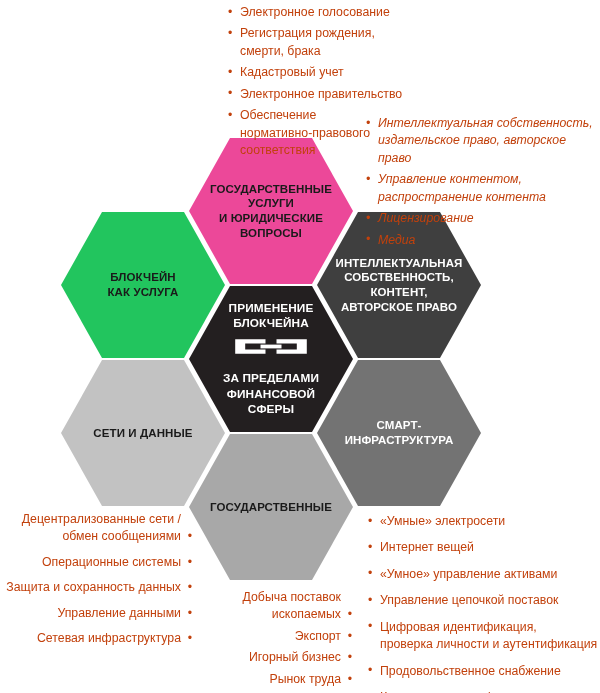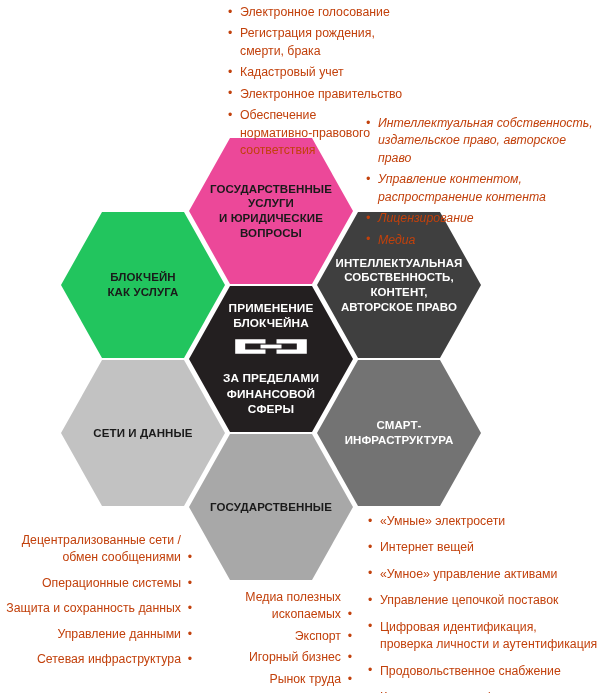--- a/index.html
+++ b/index.html
@@ -103,21 +103,21 @@
   .trail-bullets .li::after {
     content: "\2022";
     position: absolute;
     right: 0;
     bottom: 0;
   }
 
   #list-gov      { left: 228px; top: 4px;   width: 210px; }
   #list-ip       { left: 366px; top: 115px; width: 234px; font-style: italic; }
   #list-smart    { left: 368px; top: 513px; width: 232px; }
-  #list-networks { left: 6px;   top: 532px; width: 186px; }
+  #list-networks { left: 6px;   top: 511px; width: 186px; }
   #list-industry { left: 196px; top: 589px; width: 156px; }
 
   #list-gov .li, #list-ip .li { margin-bottom: 4px; }
   #list-smart .li { margin-bottom: 9px; }
   #list-networks .li { margin-bottom: 8px; }
   #list-industry .li { margin-bottom: 4px; }
 </style>
 </head>
 <body>
 
@@ -201,20 +201,20 @@
   <div class="textlist trail-bullets" id="list-networks">
       <div class="li">Децентрализованные сети /
 обмен сообщениями</div>
       <div class="li">Операционные системы</div>
       <div class="li">Защита и сохранность данных</div>
       <div class="li">Управление данными</div>
       <div class="li">Сетевая инфраструктура</div>
     </div>
 
   <div class="textlist trail-bullets" id="list-industry">
-      <div class="li">Медиа полезных
+      <div class="li">Добыча поставок
 ископаемых</div>
       <div class="li">Экспорт</div>
       <div class="li">Игорный бизнес</div>
       <div class="li">Рынок труда</div>
     </div>
 
 </div>
 
 </body></html>

